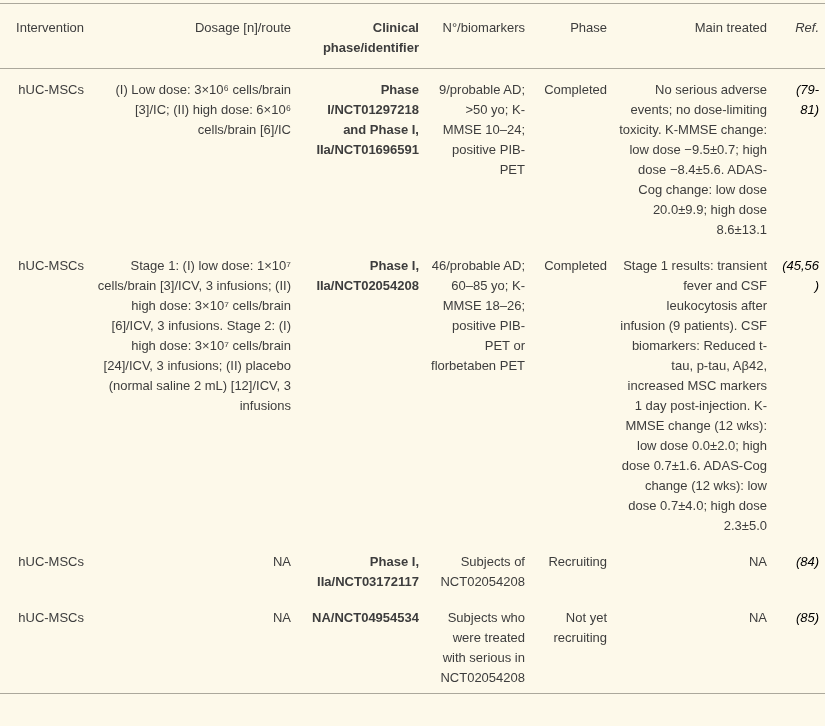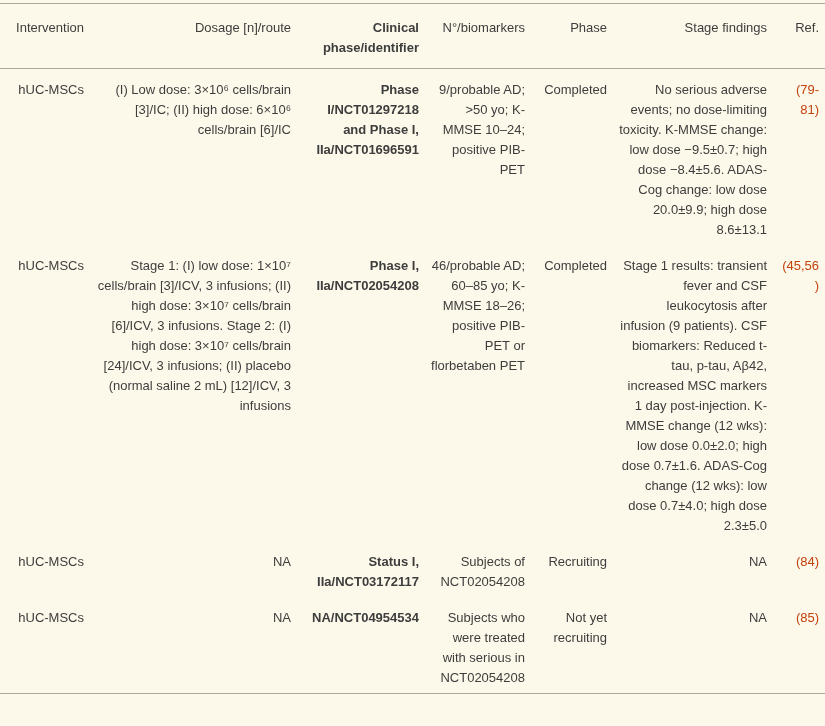--- a/index.html
+++ b/index.html
@@ -42,23 +42,24 @@
     border-bottom: 1px solid #aba89c;
     padding-top: 14px;
     padding-bottom: 10px;
   }
   th:first-child, td:first-child { padding-left: 10px; }
   th.col-condition, td.cell-condition { padding-right: 14px; }
   th.col-phase, td.cell-phase { padding-right: 8px; font-weight: bold; }
   th.col-ref, td.cell-ref {
     text-align: right;
     padding-right: 6px;
+    font-style: italic;
   }
   td.cell-ref .ref-link {
-    color: #c2410c;
+    color: #000000;
     cursor: pointer;
     text-decoration: none;
   }
 </style>
 </head>
 <body>
 
 <table class="trials">
   <colgroup>
     <col class="c1">
@@ -69,21 +70,21 @@
       <col class="c6">
       <col class="c7">
   </colgroup>
   <thead>
     <tr>
       <th class="col-intervention">Intervention</th>
       <th class="col-dosage">Dosage [n]/route</th>
       <th class="col-phase">Clinical phase/identifier</th>
       <th class="col-condition">N°/biomarkers</th>
       <th class="col-status">Phase</th>
-      <th class="col-findings">Stage findings</th>
+      <th class="col-findings">Main treated</th>
       <th class="col-ref">Ref.</th>
     </tr>
   </thead>
   <tbody>
     <tr>
       <td class="cell-intervention">hUC-MSCs</td>
       <td class="cell-dosage">(I) Low dose: 3×10⁶ cells/brain [3]/IC; (II) high dose: 6×10⁶ cells/brain [6]/IC</td>
       <td class="cell-phase">Phase I/NCT01297218 and Phase I, IIa/NCT01696591</td>
       <td class="cell-condition">9/probable AD; &gt;50 yo; K-MMSE 10–24; positive PIB-PET</td>
       <td class="cell-status">Completed</td>
@@ -95,21 +96,21 @@
       <td class="cell-dosage">Stage 1: (I) low dose: 1×10⁷ cells/brain [3]/ICV, 3 infusions; (II) high dose: 3×10⁷ cells/brain [6]/ICV, 3 infusions. Stage 2: (I) high dose: 3×10⁷ cells/brain [24]/ICV, 3 infusions; (II) placebo (normal saline 2 mL) [12]/ICV, 3 infusions</td>
       <td class="cell-phase">Phase I, IIa/NCT02054208</td>
       <td class="cell-condition">46/probable AD; 60–85 yo; K-MMSE 18–26; positive PIB-PET or florbetaben PET</td>
       <td class="cell-status">Completed</td>
       <td class="cell-findings">Stage 1 results: transient fever and CSF leukocytosis after infusion (9 patients). CSF biomarkers: Reduced t-tau, p-tau, Aβ42, increased MSC markers 1 day post-injection. K-MMSE change (12 wks): low dose 0.0±2.0; high dose 0.7±1.6. ADAS-Cog change (12 wks): low dose 0.7±4.0; high dose 2.3±5.0</td>
       <td class="cell-ref"><span class="ref-link">(45,56)</span></td>
     </tr>
     <tr>
       <td class="cell-intervention">hUC-MSCs</td>
       <td class="cell-dosage">NA</td>
-      <td class="cell-phase">Status I, IIa/NCT03172117</td>
+      <td class="cell-phase">Phase I, IIa/NCT03172117</td>
       <td class="cell-condition">Subjects of NCT02054208</td>
       <td class="cell-status">Recruiting</td>
       <td class="cell-findings">NA</td>
       <td class="cell-ref"><span class="ref-link">(84)</span></td>
     </tr>
     <tr>
       <td class="cell-intervention">hUC-MSCs</td>
       <td class="cell-dosage">NA</td>
       <td class="cell-phase">NA/NCT04954534</td>
       <td class="cell-condition">Subjects who were treated with serious in NCT02054208</td>

